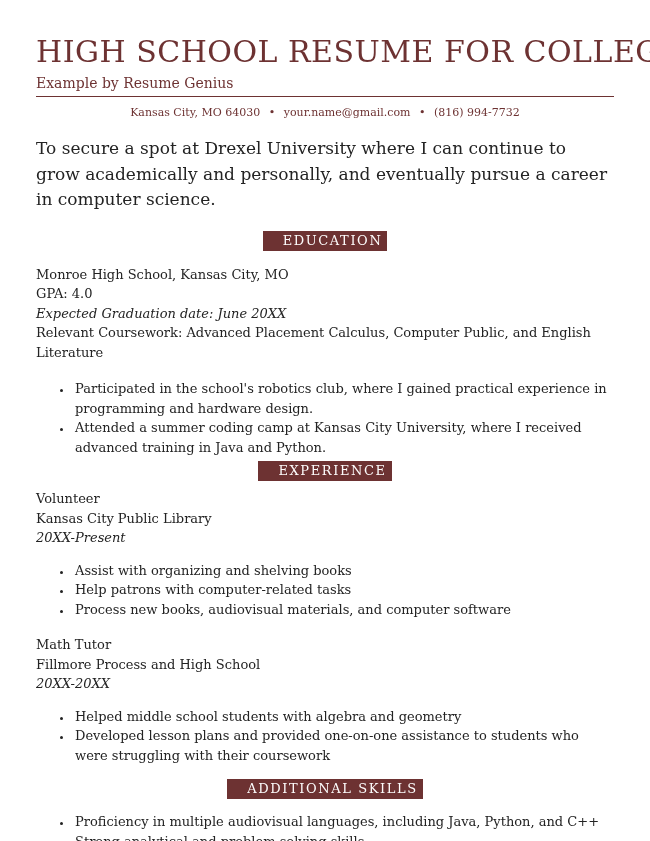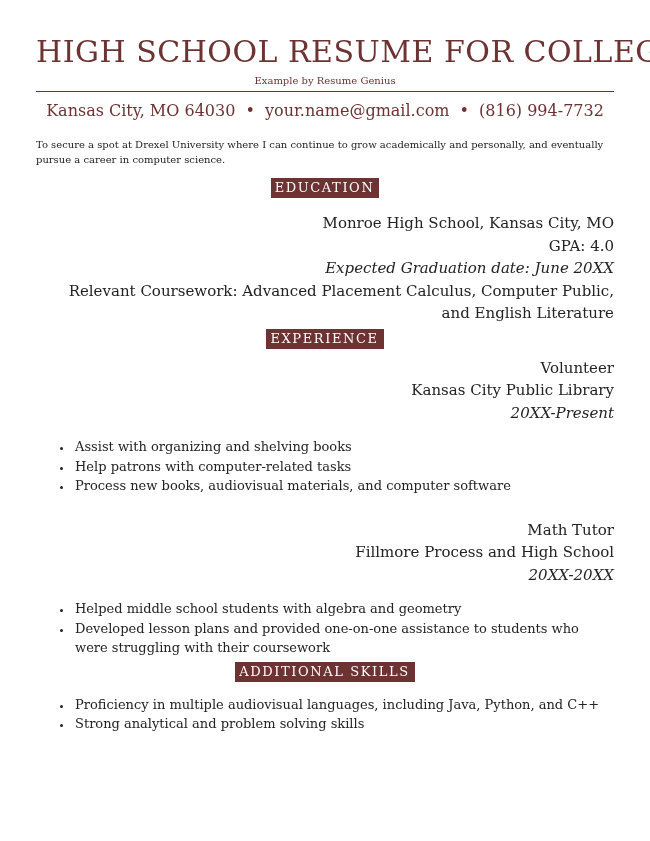--- a/index.html
+++ b/index.html
@@ -18,68 +18,68 @@
     font-size: 30px;
     line-height: 1.2;
     text-align: center;
     font-weight: normal;
     margin: 0;
     letter-spacing: 0.5px;
     white-space: nowrap;
   }
   .subtitle {
     color: #6d3232;
-    font-size: 10px;
-    text-align: center;
+    font-size: 14px;
+    text-align: left;
     margin-top: 5px;
   }
   .header-rule {
     border: none;
     border-top: 1.5px solid #6d3232;
     margin: 5px 0 0 0;
   }
   .contact-line {
     color: #6d3232;
-    font-size: 16px;
+    font-size: 11px;
     text-align: center;
     margin-top: 9px;
   }
   .contact-line .sep { padding: 0 5px; }
 
   
   .objective {
-    font-size: 10px;
+    font-size: 17px;
     line-height: 1.5;
     margin-top: 17px;
     text-align: left;
   }
 
   
   .badge-row { text-align: center; }
   .badge-row.edu   { margin-top: 9px;  }
   .badge-row.exp   { margin-top: 3px;  }
-  .badge-row.skill { margin-top: 3px; }
+  .badge-row.skill { margin-top: 13px; }
   .section-badge {
     display: inline-block;
     background: #6d3232;
     color: #fdfcfc;
     font-size: 13px;
     letter-spacing: 1.6px;
-    padding: 2px 5px 3px 4px;
+    padding: 2px 5px 3px 20px;
   }
 
   
   .center-block {
-    text-align: right;
-    font-size: 15px;
+    text-align: left;
+    font-size: 13px;
     line-height: 1.5;
   }
   .center-block.edu-block { margin-top: 14px; }
   .job-block { margin-top: 8px; }
-  .job-block.second { margin-top: 23px; }
+  .job-block.second { margin-top: 16px; }
   .italic { font-style: italic; }
 
   
   ul.bullets {
     margin: 17px 0 0 0;
     padding-left: 37px;
     font-size: 13px;
     line-height: 1.5;
   }
   ul.bullets li { margin: 0; padding-left: 2px; }
@@ -106,20 +106,24 @@
 
   <div class="badge-row edu">
     <span class="section-badge">EDUCATION</span>
   </div>
   <div class="center-block edu-block">
     <div>Monroe High School, Kansas City, MO</div>
     <div>GPA: 4.0</div>
     <div class="italic">Expected Graduation date: June 20XX</div>
     <div>Relevant Coursework: Advanced Placement Calculus, Computer Public, and English Literature</div>
   </div>
+  <ul class="bullets">
+    <li>Participated in the school's robotics club, where I gained practical experience in programming and hardware design.</li>
+    <li>Attended a summer coding camp at Kansas City University, where I received advanced training in Java and Python.</li>
+  </ul>
 
   <div class="badge-row exp">
     <span class="section-badge">EXPERIENCE</span>
   </div>
 
   <div class="center-block job-block">
     <div>Volunteer</div>
     <div>Kansas City Public Library</div>
     <div class="italic">20XX-Present</div>
   </div>

